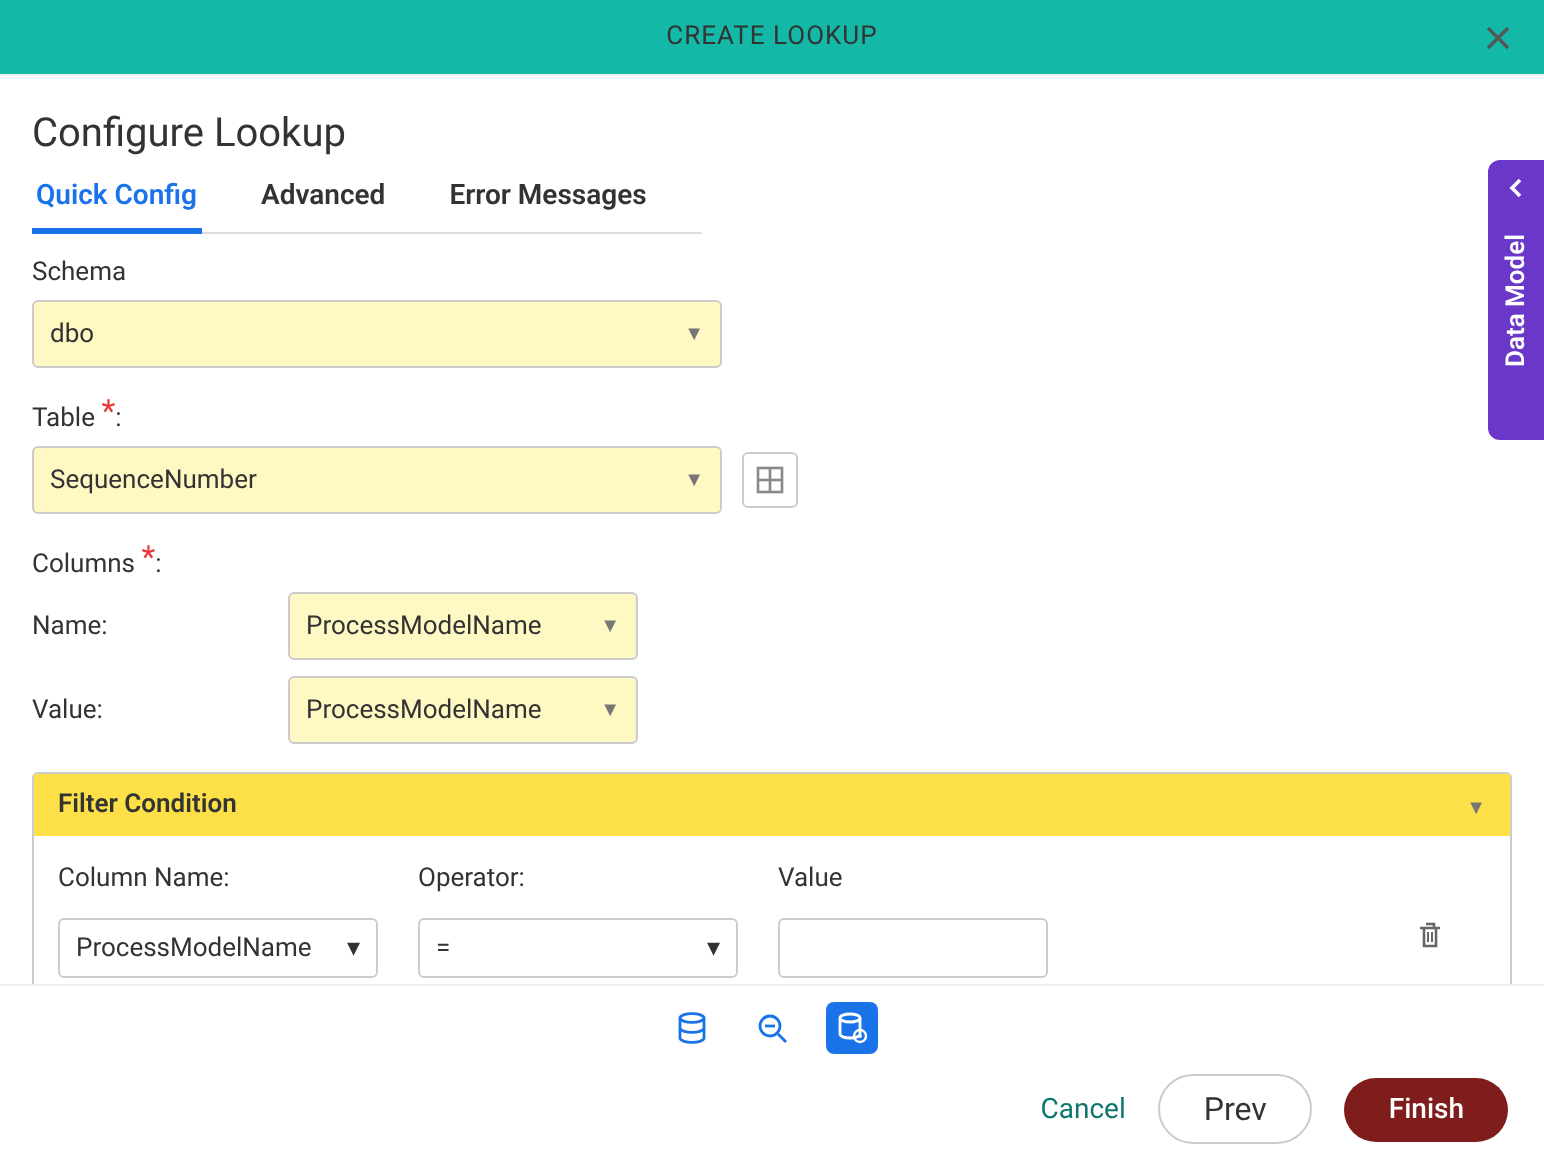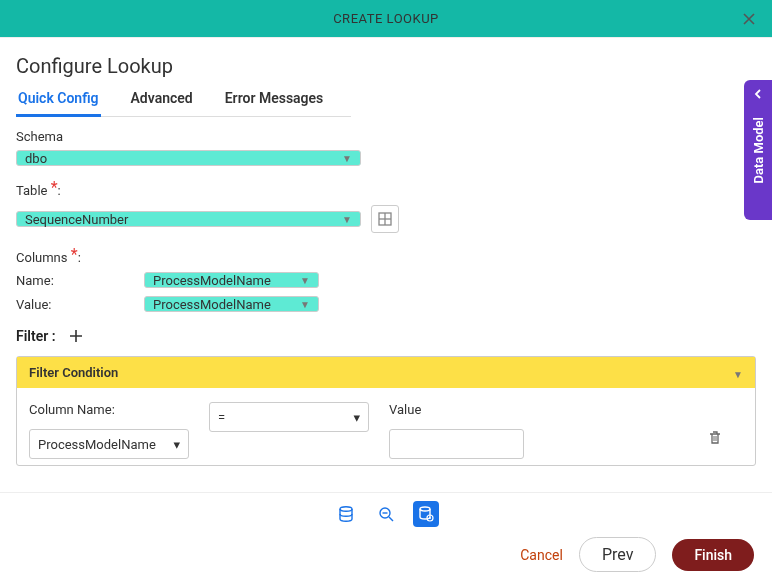--- a/index.html
+++ b/index.html
@@ -13,21 +13,21 @@
 
 .page-title { font-size: 20px; color: #333; margin-bottom: 12px; font-weight: 400; }
 
 .tabs { display: flex; gap: 28px; border-bottom: 1px solid #ddd; margin-bottom: 12px; width: 335px; }
 .tab { padding: 0 2px 8px 2px; font-size: 14px; color: #333; cursor: pointer; font-weight: 600; }
 .tab.active { color: #1a73e8; border-bottom: 3px solid #1a73e8; margin-bottom: -1px; }
 
 .field-label { font-size: 13px; color: #333; margin-bottom: 6px; display: block; }
 .field-label .req { color: #e53935; font-size: 16px; position: relative; top: -2px; }
 
-.select { height: 16px; border: 1px solid #ccc; border-radius: 3px; background: #5eead4; display: flex; align-items: center; padding: 0 8px; font-size: 13px; color: #333; position: relative; cursor: pointer; }
+.select { height: 34px; border: 1px solid #ccc; border-radius: 3px; background: #fef9c3; display: flex; align-items: center; padding: 0 8px; font-size: 13px; color: #333; position: relative; cursor: pointer; }
 .select .caret { position: absolute; right: 8px; color: #777; font-size: 10px; }
 
 .row { display: flex; align-items: center; gap: 10px; margin-bottom: 14px; }
 .schema-select { width: 345px; }
 .table-select { width: 345px; }
 .table-icon-btn { width: 28px; height: 28px; border: 1px solid #ccc; border-radius: 3px; display: flex; align-items: center; justify-content: center; cursor: pointer; color: #888; }
 
 .columns-block { margin-bottom: 14px; }
 .name-value-row { display: flex; align-items: center; margin-bottom: 8px; }
 .nv-label { width: 128px; font-size: 13px; color: #333; }
@@ -53,21 +53,21 @@
 
 .side-tab { position: absolute; right: 0; top: 80px; width: 28px; height: 140px; background: #6a37c9; border-radius: 6px 0 0 6px; display: flex; align-items: center; justify-content: center; cursor: pointer; }
 .side-tab-inner { writing-mode: vertical-rl; transform: rotate(180deg); color: #fff; font-size: 13px; font-weight: 600; display: flex; align-items: center; gap: 6px; }
 .side-tab-chevron { position: absolute; top: 8px; left: 8px; color: #fff; }
 
 .footer { position: absolute; bottom: 0; left: 0; right: 0; height: 86px; border-top: 1px solid #eee; background: #fff; }
 .footer-icons { display: flex; justify-content: center; gap: 14px; padding-top: 8px; }
 .ficon { width: 26px; height: 26px; display: flex; align-items: center; justify-content: center; cursor: pointer; color: #1a73e8; border-radius: 4px; }
 .ficon.active { background: #1a73e8; color: #fff; }
 .footer-buttons { display: flex; justify-content: flex-end; align-items: center; gap: 16px; padding: 10px 18px 0 0; }
-.btn-cancel { font-size: 14px; color: #c2410c; cursor: pointer; background: none; border: none; }
+.btn-cancel { font-size: 14px; color: #0f766e; cursor: pointer; background: none; border: none; }
 .btn-prev { font-size: 16px; color: #333; border: 1px solid #ccc; background: #fff; border-radius: 18px; padding: 7px 22px; cursor: pointer; }
 .btn-finish { font-size: 14px; color: #fff; background: #7f1d1d; border: none; border-radius: 18px; padding: 8px 22px; cursor: pointer; font-weight: 500; }
 </style>
 </head>
 <body>
 
 <div class="dialog-header">
   <span class="dialog-title">CREATE LOOKUP</span>
   <div class="close-btn">
     <svg width="16" height="16" viewBox="0 0 16 16">
@@ -119,44 +119,37 @@
     </div>
     <div class="name-value-row">
       <span class="nv-label">Value:</span>
       <div class="select nv-select">
         <span>ProcessModelName</span>
         <span class="caret">▼</span>
       </div>
     </div>
   </div>
 
-  <div class="filter-header">
-    <span class="filter-label">Filter :</span>
-    <div class="plus-btn">
-      <svg width="16" height="16" viewBox="0 0 16 16">
-          <path d="M8 2 V14 M2 8 H14" stroke="currentColor" stroke-width="1.6"></path>
-        </svg>
-    </div>
-  </div>
 
   <div class="filter-panel">
     <div class="filter-panel-header">
       <span>Filter Condition</span>
       <span style="font-size:10px;color:#777">▼</span>
     </div>
     <div class="filter-panel-body">
       <div class="filter-cols">
         <div class="filter-col-1">
           <div class="filter-col-label">Column Name:</div>
           <div class="filter-select">
             <span class="txt">ProcessModelName</span>
             <span class="caret">▾</span>
           </div>
         </div>
         <div class="filter-col-2">
+          <div class="filter-col-label">Operator:</div>
           <div class="filter-select">
             <span class="txt">=</span>
             <span class="caret">▾</span>
           </div>
         </div>
         <div class="filter-col-3">
           <div class="filter-col-label">Value</div>
           <input class="filter-input" value="" style="">
         </div>
         <div class="filter-col-4">

